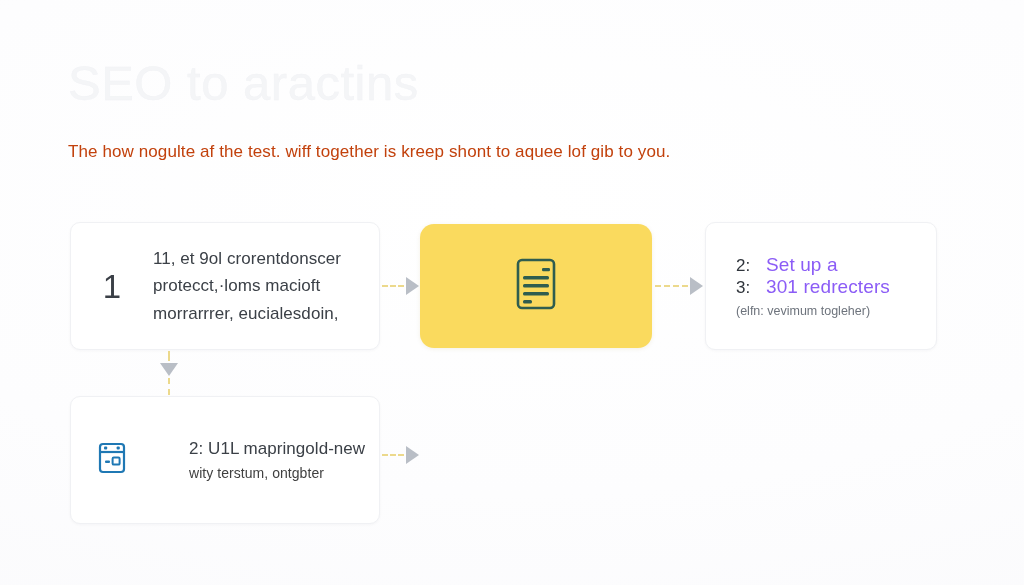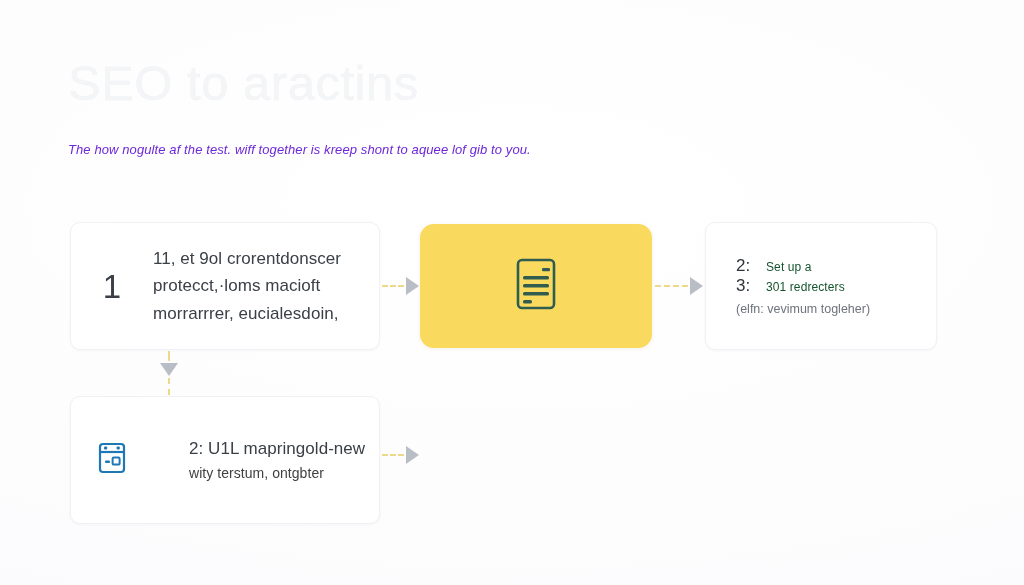--- a/index.html
+++ b/index.html
@@ -41,26 +41,25 @@
     line-height: 1.05;
     color: #f4f5f7;
     white-space: nowrap;
     -webkit-text-stroke: 0.4px #f1f2f5;
   }
 
   .subtitle {
     position: absolute;
     left: 68px;
     top: 142px;
-    font-size: 13px;
+    font-size: 17px;
     font-weight: 400;
-    color: #6d28d9;
+    color: #c2410c;
     letter-spacing: 0.1px;
     white-space: nowrap;
-    font-style: italic;
   }
 
   
   .card {
     position: absolute;
     background: #ffffff;
     border: 1px solid #f0f1f4;
     border-radius: 10px;
     box-shadow: 0 1px 3px rgba(30, 35, 50, 0.035);
     box-sizing: border-box;
@@ -139,22 +138,22 @@
     align-items: baseline;
     gap: 14px;
     white-space: nowrap;
   }
   .result-num {
     font-size: 17px;
     color: #2f343b;
     width: 16px;
   }
   .result-text {
-    font-size: 12px;
-    color: #14532d;
+    font-size: 19px;
+    color: #8b5cf6;
     letter-spacing: 0.1px;
   }
   .result-note {
     margin-top: 6px;
     font-size: 12.5px;
     color: #6d737c;
     white-space: nowrap;
   }
 
   

